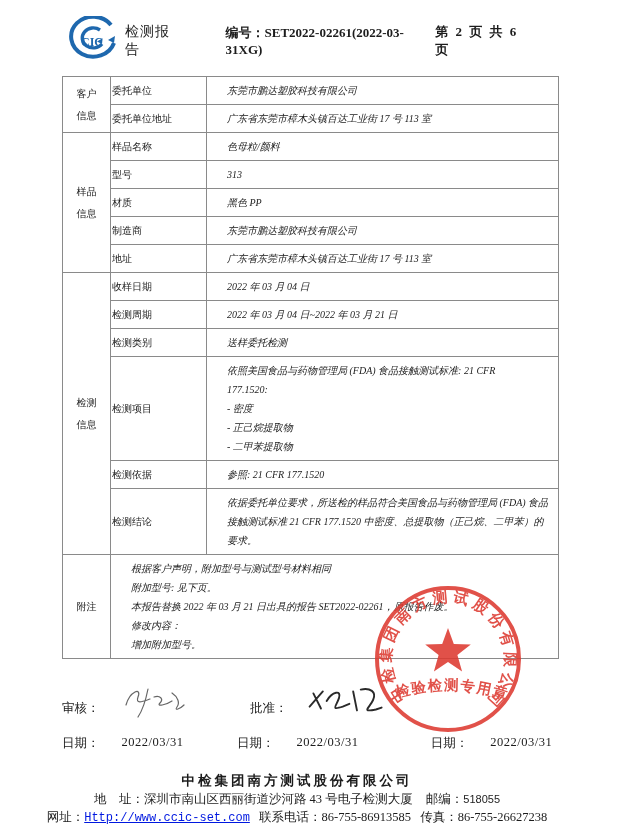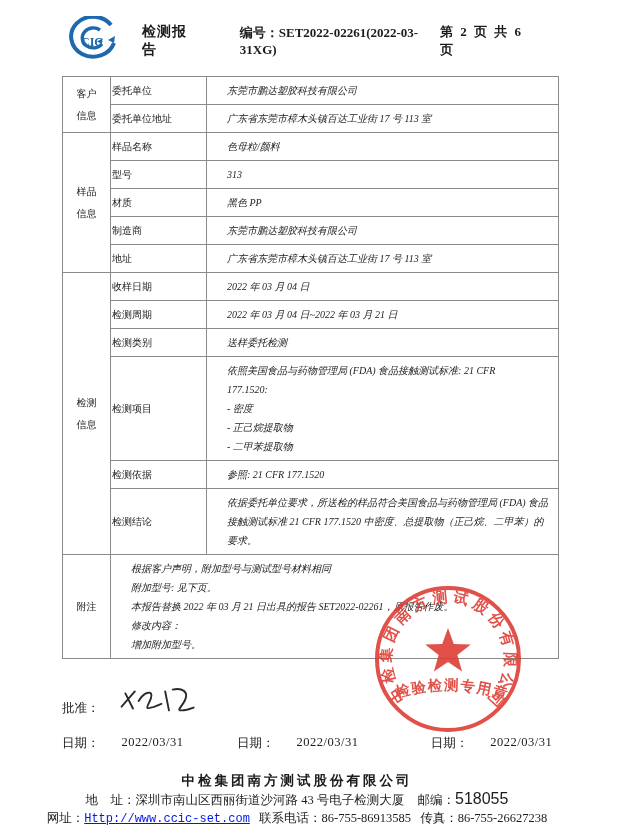--- a/index.html
+++ b/index.html
@@ -3,21 +3,21 @@
 <meta charset="utf-8">
 <style>
   * { margin:0; padding:0; box-sizing:border-box; }
   html,body { width:617px; height:840px; background:#ffffff;
     font-family:"Liberation Serif", serif; color:#1c1c1c; }
   .page { position:relative; width:594px; height:840px; overflow:hidden; }
 
   
   .report-header { display:flex; align-items:center; margin:14px 58px 0 60px; height:54px; }
   .logo-box { width:64px; height:50px; flex:0 0 auto; }
-  .report-title { font-size:14px; font-weight:bold; margin-left:18px; letter-spacing:1px; }
+  .report-title { font-size:14px; font-weight:normal; margin-left:1px; letter-spacing:1px; }
   .report-no { font-size:13px; font-weight:bold; margin-left:42px; }
   .page-info { font-size:13px; font-weight:bold; margin-left:auto; letter-spacing:2px; }
 
   
   table.report-table { border-collapse:collapse; margin:8px 0 0 62px; width:496px;
     font-size:10px; table-layout:fixed; }
   .report-table td { border:1px solid #8a8a8a; vertical-align:middle; line-height:19px; }
   td.cat { text-align:center; white-space:pre-line; line-height:22px; }
   td.lab { padding:4px 4px 4px 1px; height:28px; }
   td.val { padding:4px 8px 4px 20px;font-style:italic; }
@@ -31,21 +31,21 @@
   .sig-svg { margin-left:14px; }
   .date-area { display:flex; margin:14px 0 0 62px; width:496px; font-size:12.5px; }
   .date-col { display:flex; }
   .date-col .dval { margin-left:22px; letter-spacing:0.5px; }
 
   
   .footer { margin-top:20px; text-align:center; font-size:12.5px; line-height:18px; }
   .footer-company { font-size:13.5px; font-weight:bold; letter-spacing:3px; }
   .weblink { color:#0018e0; text-decoration:underline; cursor:pointer;
     font-family:"Liberation Mono", monospace; font-size:12px; }
-  .num { font-family:"Liberation Sans", sans-serif; font-size:16px; }
+  .num { font-family:"Liberation Sans", sans-serif; font-size:11px; }
 
   
   .stamp { position:absolute; left:372px; top:583px; width:152px; height:152px;
     opacity:0.88; pointer-events:none; }
 </style>
 </head>
 <body>
 
 <div class="page">
 
@@ -141,20 +141,27 @@
         <td class="val pre" colspan="2">根据客户声明，附加型号与测试型号材料相同
 附加型号: 见下页。
 本报告替换 2022 年 03 月 21 日出具的报告 SET2022-02261，原报告作废。
 修改内容：
 增加附加型号。</td>
       </tr>
     </tbody>
   </table>
 
   <div class="sign-area">
+    <div class="sign-col sc2">
+      <span class="sign-label">审核：</span>
+      <svg class="sig-svg" width="74" height="38" viewBox="0 0 74 38">
+        <path d="M12 22 C16 8, 28 4, 24 14 C21 22, 30 18, 36 16 M34 6 C32 16, 28 28, 24 34
+                 M40 14 C46 12, 50 16, 46 20 C42 24, 52 22, 58 18 M58 10 C64 14, 66 20, 63 24 C60 28, 66 26, 70 22" fill="none" stroke="#666666" stroke-width="1.2" stroke-linecap="round"></path>
+      </svg>
+    </div>
     <div class="sign-col sc3">
       <span class="sign-label">批准：</span>
       <svg class="sig-svg" width="86" height="42" viewBox="0 0 86 42">
         <path d="M8 28 L22 12 M12 14 L20 30 M26 22 C32 12, 42 10, 39 19 C36 28, 30 32, 43 28 L50 25
                  M54 12 L58 32 M62 10 C72 8, 79 12, 75 21 C71 30, 62 34, 78 31 L84 29" fill="none" stroke="#2a2a2a" stroke-width="2" stroke-linecap="round"></path>
       </svg>
     </div>
   </div>
 
   <div class="date-area">

